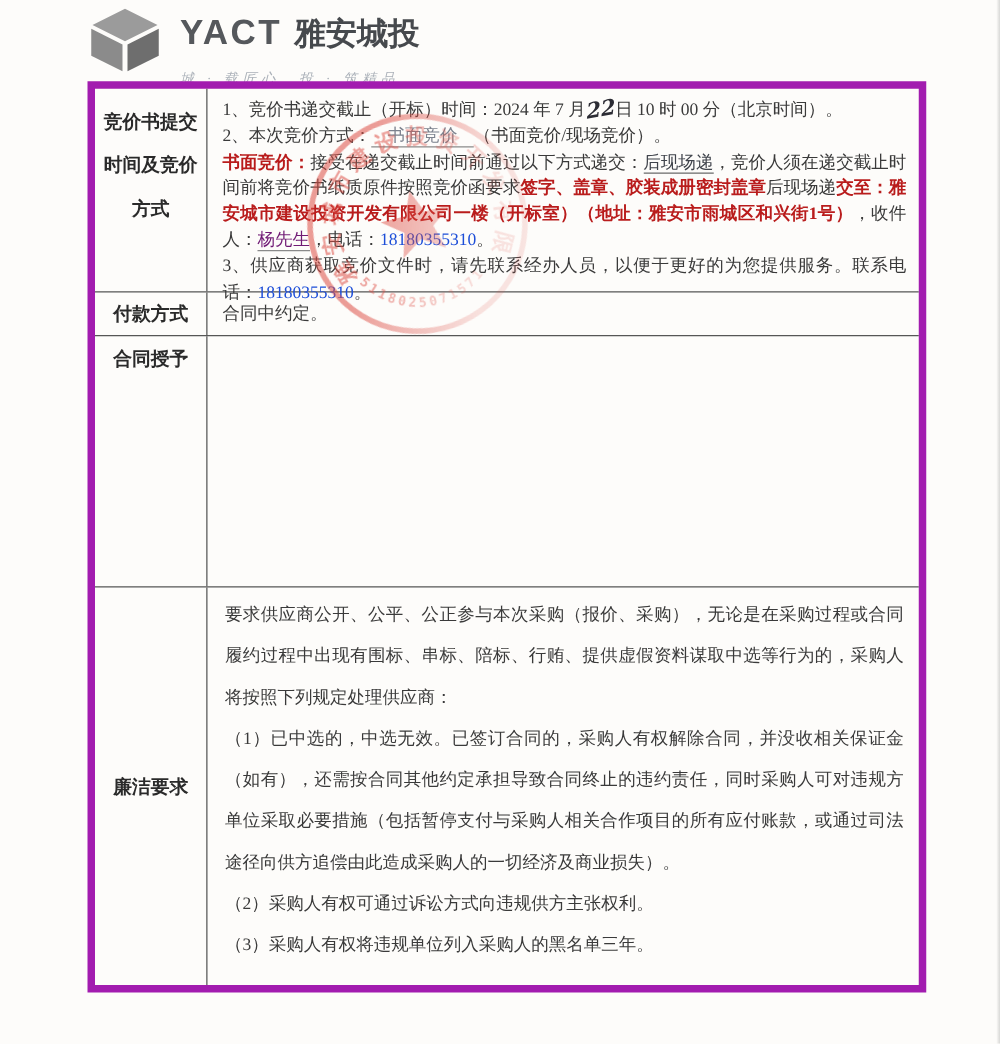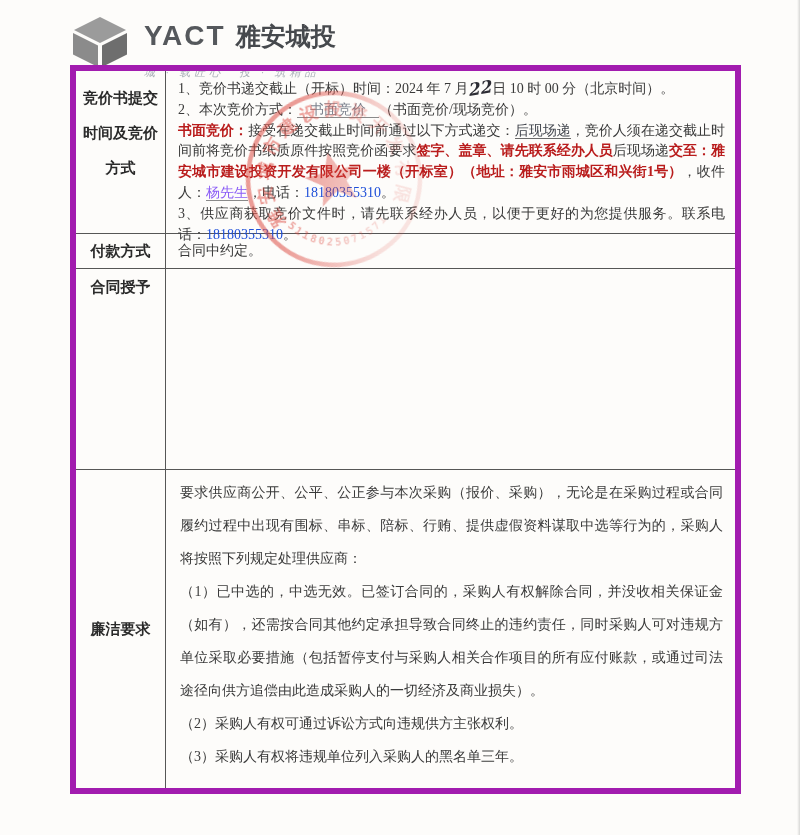--- a/index.html
+++ b/index.html
@@ -6,21 +6,21 @@
   body{
     position:relative;
     width:800px;height:835px;
     background:#fdfcfa;
     font-family:"Liberation Serif","DejaVu Serif",serif;
     color:#3a3a3a;
     overflow:hidden;
   }
   .edge-right{position:absolute;right:0;top:0;width:3px;height:835px;background:linear-gradient(to left,#d8d8d6,rgba(216,216,214,0));}
   
-  .logo{position:absolute;left:72px;top:16px;display:flex;align-items:flex-start;}
+  .logo{position:absolute;left:72px;top:6px;display:flex;align-items:flex-start;}
   .cube{width:56px;height:52px;margin-right:16px;}
   .logo-txt{padding-top:4px;}
   .logo-line1{display:flex;align-items:baseline;gap:10px;}
   .logo-abbr{font-family:"Liberation Sans",sans-serif;font-size:28px;font-weight:700;color:#55585c;letter-spacing:2px;}
   .logo-name{font-size:25px;font-weight:700;color:#46494d;font-family:"Liberation Sans",sans-serif;}
   .logo-tag{margin-top:12px;font-size:11px;color:#aab0b8;letter-spacing:4px;font-style:italic;}
   
   .doc-table{
     position:absolute;left:70px;top:65px;width:659px;
     border:6px solid #a21caf;background:transparent;
@@ -47,21 +47,21 @@
   .row3 .h-cell{align-items:flex-start;padding-top:9px;}
   .row3 .c-cell{padding:5px 12px 0 14px;line-height:33px;text-align:justify;}
   
   .row4{height:318px;}
   .row4 .h-cell{align-items:center;}
   .row4 .c-cell{padding:6px 12px 0 14px;line-height:33px;text-align:justify;}
   .row4 .c-cell p{margin:0;}
   .b{font-weight:700;color:#b91c1c;}
   .fill-val{color:#7c828e;border-bottom:1px solid #8a8a8a;padding:0 13px;}
   .fill-ul{color:#40444c;border-bottom:1px solid #6a6a6a;}
-  .fill-name{color:#8b5cf6;border-bottom:1px solid #8a8a8a;}
+  .fill-name{color:#701a75;border-bottom:1px solid #8a8a8a;}
   .fill-phone{color:#1d4ed8;}
   .handwrite{
     display:inline-block;font-style:italic;font-weight:600;font-size:17px;
     color:#2c2c34;transform:rotate(-10deg) skewX(-6deg);position:relative;top:1px;
     font-family:"DejaVu Serif",serif;
   }
   
   .seal{
     position:absolute;left:233px;top:78px;width:202px;height:202px;
     transform:rotate(-14deg);
@@ -94,21 +94,21 @@
 
 <div class="doc-table">
 
   <div class="t-row row1">
     <div class="h-cell">竞价书提交
 时间及竞价
 方式</div>
     <div class="c-cell">
       <span>1、竞价书递交截止（开标）时间：2024 年 7 月</span><span class="handwrite">22</span><span>日 10 时 00 分（北京时间）。</span><br>
       <span>2、本次竞价方式：</span><span class="fill-val">书面竞价</span><span>（书面竞价/现场竞价）。</span><br>
-      <span class="b">书面竞价：</span><span>接受在递交截止时间前通过以下方式递交：</span><span class="fill-ul">后现场递</span><span>，竞价人须在递交截止时间前将竞价书纸质原件按照竞价函要求</span><span class="b">签字、盖章、请先联系经办人员</span><span>后现场递</span><span class="b">交至：雅安城市建设投资开发有限公司一楼（开标室）（地址：雅安市雨城区和兴街1号）</span><span>，收件人：</span><span class="fill-name">杨先生</span><span>，电话：</span><span class="fill-phone">18180355310</span><span>。</span><br>
+      <span class="b">书面竞价：</span><span>接受在递交截止时间前通过以下方式递交：</span><span class="fill-ul">后现场递</span><span>，竞价人须在递交截止时间前将竞价书纸质原件按照竞价函要求</span><span class="b">签字、盖章、胶装成册密封盖章</span><span>后现场递</span><span class="b">交至：雅安城市建设投资开发有限公司一楼（开标室）（地址：雅安市雨城区和兴街1号）</span><span>，收件人：</span><span class="fill-name">杨先生</span><span>，电话：</span><span class="fill-phone">18180355310</span><span>。</span><br>
       <span>3、供应商获取竞价文件时，请先联系经办人员，以便于更好的为您提供服务。联系电话：</span><span class="fill-phone">18180355310</span><span>。</span>
     </div>
   </div>
 
   <div class="t-row row2">
     <div class="h-cell">付款方式</div>
     <div class="c-cell">合同中约定。</div>
   </div>
 
   <div class="t-row row3">

